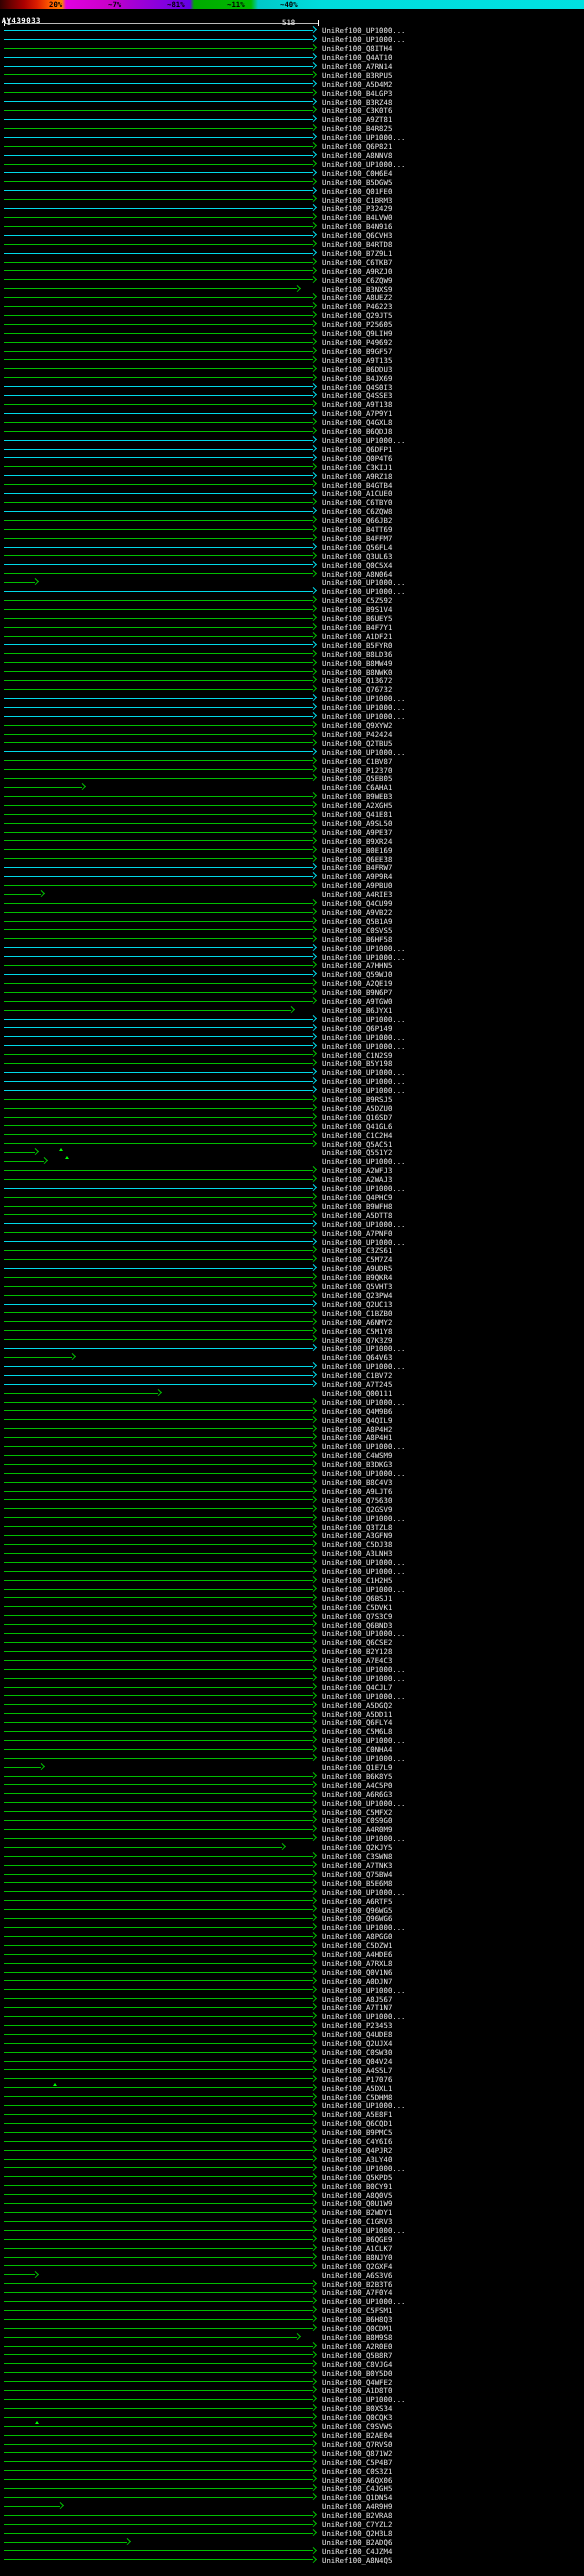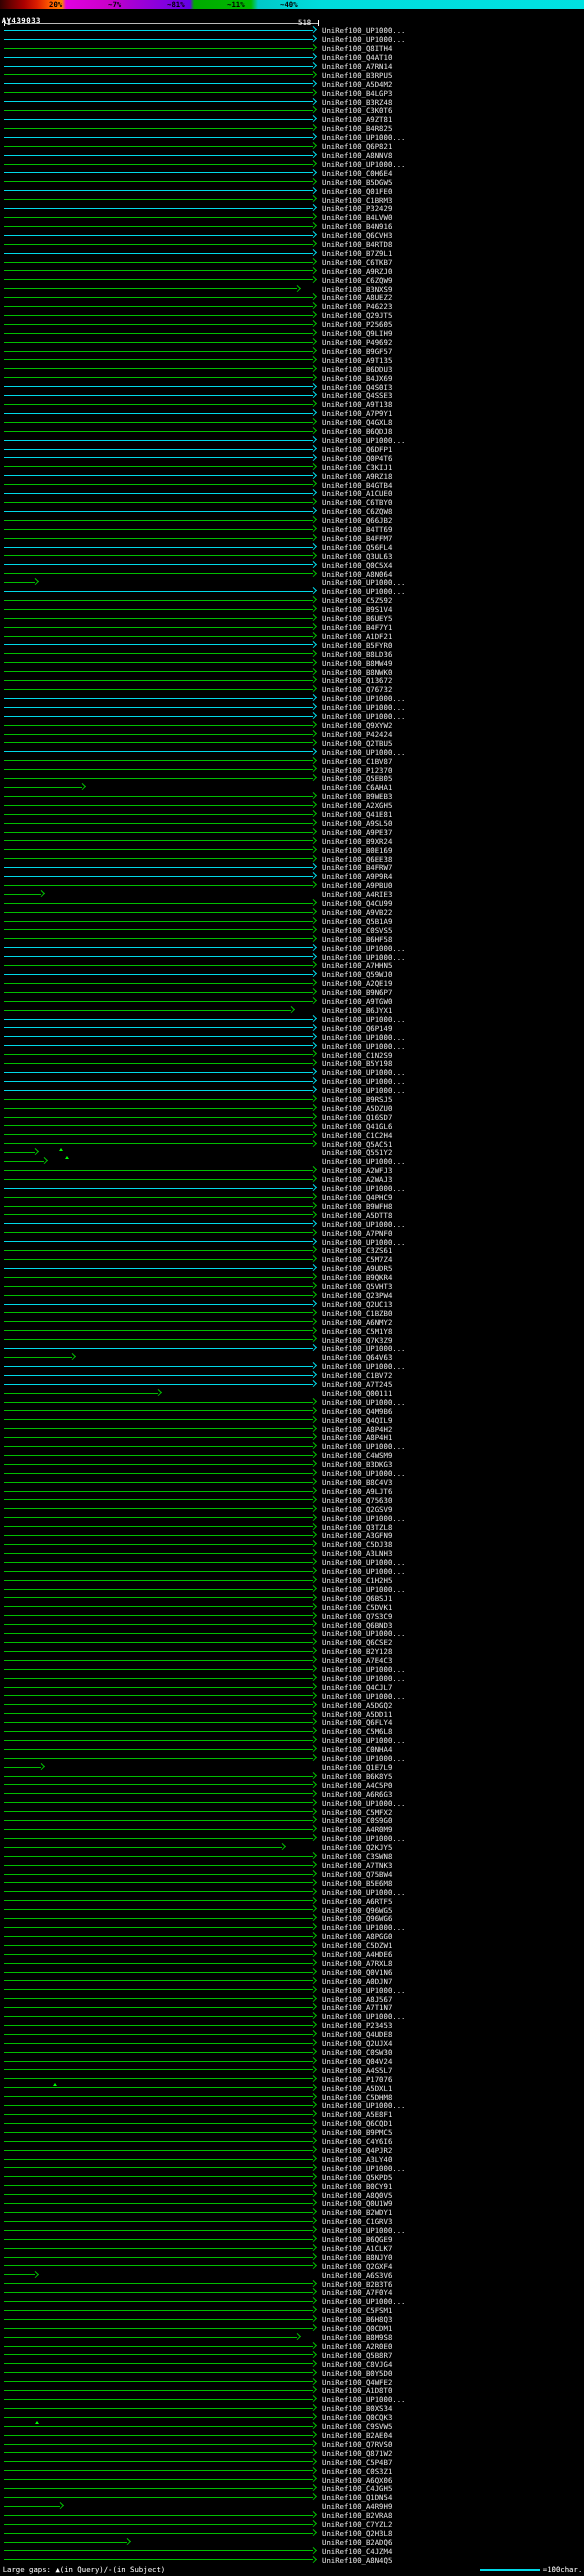--- a/index.html
+++ b/index.html
@@ -13,21 +13,21 @@
       #00aa00 194px,#00b900 251px,#00c8c8 258px,#00dcdc 322px,#00e1e1 585px);}
   .slab{position:absolute;top:0.9px;font-size:7.3px;line-height:7.3px;color:#000;font-weight:bold;}
   
   .qrow{height:10px;padding-left:1.8px;}
   .qname{color:#fff;font-size:7.3px;line-height:10px;font-weight:bold;letter-spacing:0.5px;}
   .ruler{position:relative;height:8.2px;}
   .tick{position:absolute;top:0.9px;width:0.9px;height:6.4px;background:#fff;}
   .t-l{left:3.7px}.t-r{left:318px}
   .rline{position:absolute;left:3.7px;top:3.7px;width:314px;height:0.9px;background:#bbb;}
   .rnum{position:absolute;top:0;color:#fff;font-size:7.3px;line-height:8.2px;}
-  .r-start{left:6.4px}.r-end{left:298px}
+  .r-start{left:6.4px}.r-end{left:282px}
   
   #rows{display:flex;flex-direction:column;height:2537px;}
   .arow{flex:1 1 auto;position:relative;display:flex;min-height:0;}
   .bar-area{position:relative;width:322px;flex:0 0 322px;}
   .bar{position:absolute;left:3.7px;top:50%;margin-top:-1.8px;height:0;border-top:1.8px solid #00be00;}
   .bar::after{content:"";position:absolute;right:-2.7px;top:-3.7px;width:3.7px;height:3.7px;
     border-top:1.8px solid;border-right:1.8px solid;border-color:inherit;transform:rotate(45deg);}
   .gapmark{position:absolute;top:calc(50% - 6.4px);width:0;height:0;
     border-left:2.7px solid transparent;border-right:2.7px solid transparent;border-bottom:3.7px solid #00ff00;}
   .lbl{color:#e6e6e6;font-size:7.3px;line-height:8.9px;white-space:nowrap;overflow:hidden;flex:1;}
@@ -1772,22 +1772,15 @@
         <div class="lbl">UniRef100_C4JZM4</div>
       </div>
       <div class="arow">
         <div class="bar-area">
           <div class="bar" style="border-color: rgb(0, 190, 0); width: 309px;"></div>
         </div>
         <div class="lbl">UniRef100_A8N4Q5</div>
       </div>
     </div>
 
-  <div class="footer">
-    <span class="fnote">Large gaps: ▲(in Query)/-(in Subject)</span>
-    <span class="fscale">
-      <span class="demo-line"></span>
-      <span class="fnote">=100char.</span>
-    </span>
-  </div>
 
 </div>
 
 
 </body></html>

